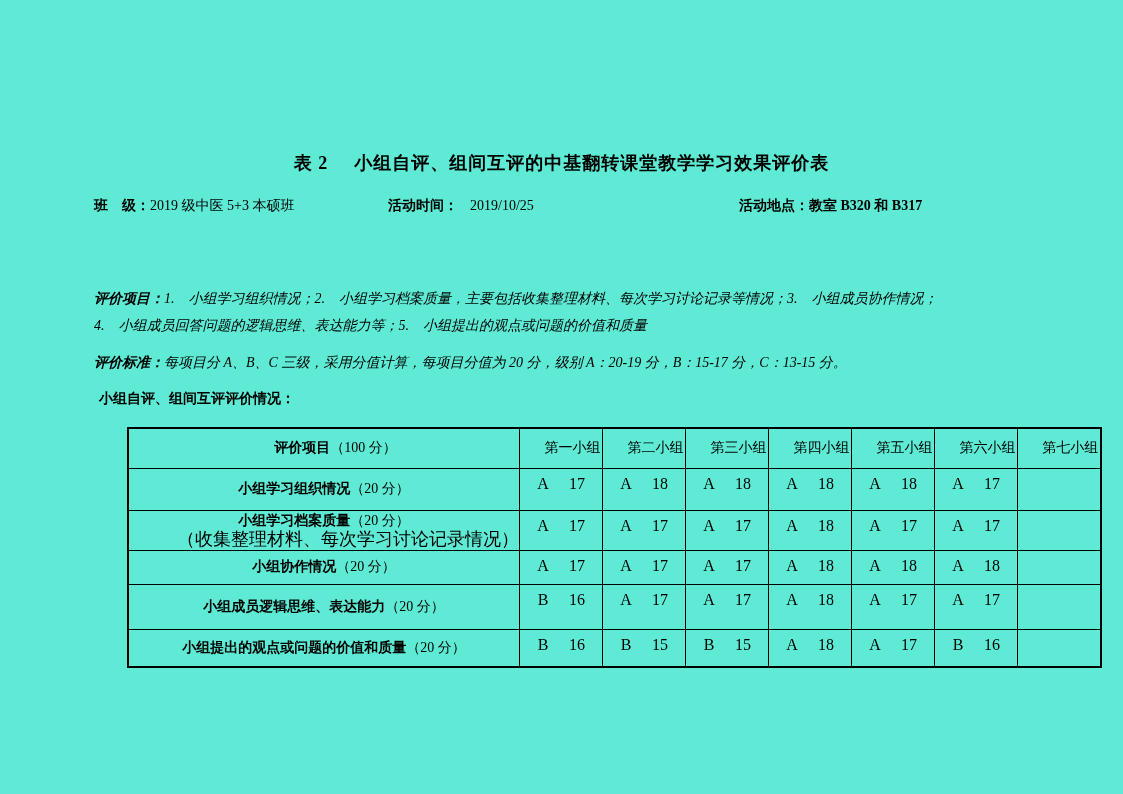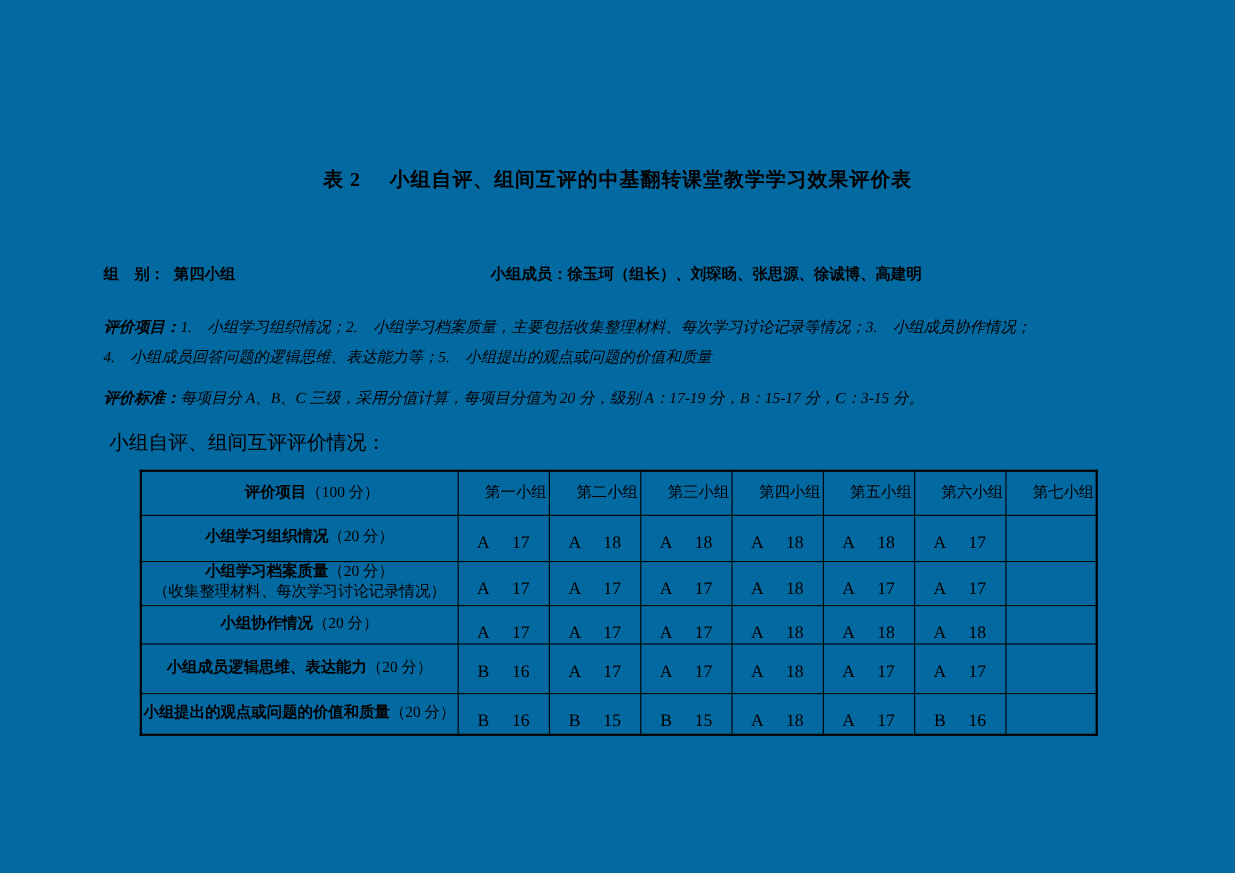--- a/index.html
+++ b/index.html
@@ -4,21 +4,21 @@
 <style>
   * { margin:0; padding:0; box-sizing:border-box; }
   html,body { background:#fff; }
   body {
     width:1123px; height:794px;
     font-family:"Liberation Serif","DejaVu Serif",serif;
     color:#000; font-size:14px;
     position:relative; overflow:hidden;
   }
   .b { font-weight:bold; }
-  .page { position:absolute; inset:0; background:#0369a1; }
+  .page { position:absolute; inset:0; background:#5eead4; }
 
   .title {
     position:absolute; top:151px; left:0; width:100%;
     text-align:center; font-size:18px; font-weight:bold;
     letter-spacing:1px;
   }
   .title .title-text { margin-left:26px; }
 
   .info-row { position:absolute; left:94px; right:60px; display:flex; font-size:14px; }
   .row1 { top:197px; }
@@ -26,65 +26,66 @@
   .seg-class { width:294px; }
   .seg-time  { width:351px; }
   .seg-group { width:352px; }
   .val-time  { margin-left:12px; }
   .val-group { margin-left:8px; }
 
   .para { position:absolute; left:94px; width:940px; line-height:27px; font-size:14px;font-style:italic; }
   .para-items { top:285px; }
   .para-criteria { top:349px; }
 
-  .section-heading { position:absolute; top:390px; left:99px; font-size:18px; font-weight:normal; }
+  .section-heading { position:absolute; top:390px; left:99px; font-size:14px; font-weight:bold; }
 
   table.eval {
     position:absolute; top:427px; left:127px;
     border-collapse:collapse; table-layout:fixed;
     border:2px solid #000;
   }
   table.eval td { border:1px solid #000; overflow:hidden; }
   .col-item { width:288px; }
   .col-grp  { width:83px; }
 
   tr.hdr td { height:40px; text-align:center; vertical-align:middle; font-size:14px;padding-left:23px; }
   td.label-cell { text-align:center; vertical-align:middle; font-size:14px; line-height:18px; white-space:nowrap; }
-  td.label-cell .note { font-weight:normal; font-size:14px; white-space:nowrap; }
-  td.data-cell { vertical-align:top; text-align:center; padding-top:16px; font-size:16px; }
+  td.label-cell .note { font-weight:normal; font-size:18px; white-space:nowrap;padding-left:48px; }
+  td.data-cell { vertical-align:top; text-align:center; padding-top:6px; font-size:16px; }
   td.data-cell .grade { display:inline-block; min-width:14px; }
   td.data-cell .score { display:inline-block; margin-left:18px; min-width:18px; }
   tr.r0 td { height:42px; }
   tr.r1 td { height:40px; }
   tr.r2 td { height:34px;text-align:center; }
   tr.r3 td { height:45px; }
   tr.r4 td { height:38px; }
 </style>
 </head>
 <body>
 
 <div class="page">
 
   <div class="title">
     <span class="title-prefix">表 2</span><span class="title-text">小组自评、组间互评的中基翻转课堂教学学习效果评价表</span>
   </div>
 
+  <div class="info-row row1">
+    <span class="seg-class"><span class="b">班　级：</span><span>2019 级中医 5+3 本硕班</span></span>
+    <span class="seg-time"><span class="b">活动时间：</span><span class="val-time">2019/10/25</span></span>
+    <span class="seg-place b"><span>活动地点：</span><span>教室 B320 和 B317</span></span>
+  </div>
 
-  <div class="info-row row2">
-    <span class="seg-group b"><span>组　别：</span><span class="val-group">第四小组</span></span>
-    <span class="seg-members b"><span>小组成员：</span><span>徐玉珂（组长）、刘琛旸、张思源、徐诚博、高建明</span></span>
-  </div>
 
   <div class="para para-items">
     <span class="b">评价项目：</span><span>1.　小组学习组织情况；2.　小组学习档案质量，主要包括收集整理材料、每次学习讨论记录等情况；3.　小组成员协作情况；</span>
     <div>4.　小组成员回答问题的逻辑思维、表达能力等；5.　小组提出的观点或问题的价值和质量</div>
   </div>
 
   <div class="para para-criteria">
-    <span class="b">评价标准：</span><span>每项目分 A、B、C 三级，采用分值计算，每项目分值为 20 分，级别 A：17-19 分，B：15-17 分，C：3-15 分。</span>
+    <span class="b">评价标准：</span><span>每项目分 A、B、C 三级，采用分值计算，每项目分值为 20 分，级别 A：20-19 分，B：15-17 分，C：13-15 分。</span>
   </div>
 
   <div class="section-heading">小组自评、组间互评评价情况：</div>
 
   <table class="eval">
     <colgroup>
       <col class="col-item">
       <col class="col-grp">
         <col class="col-grp">
         <col class="col-grp">

